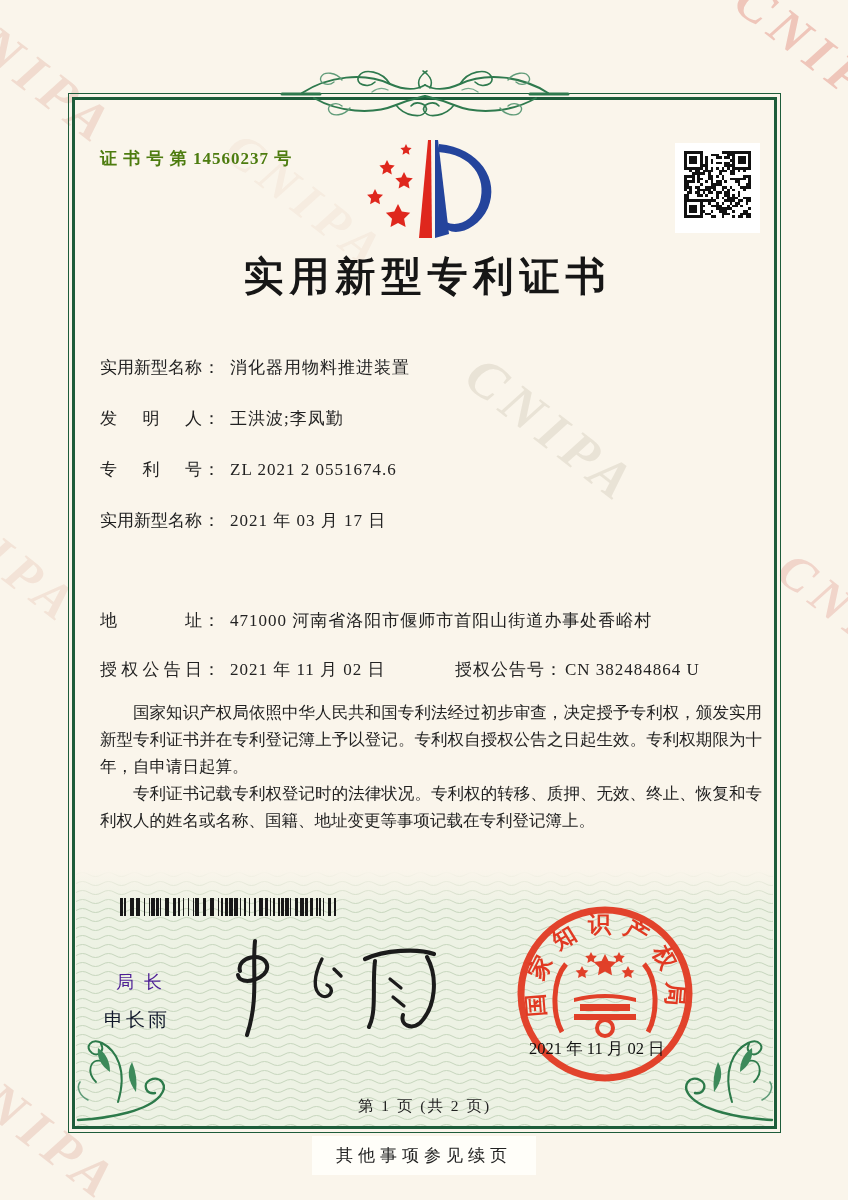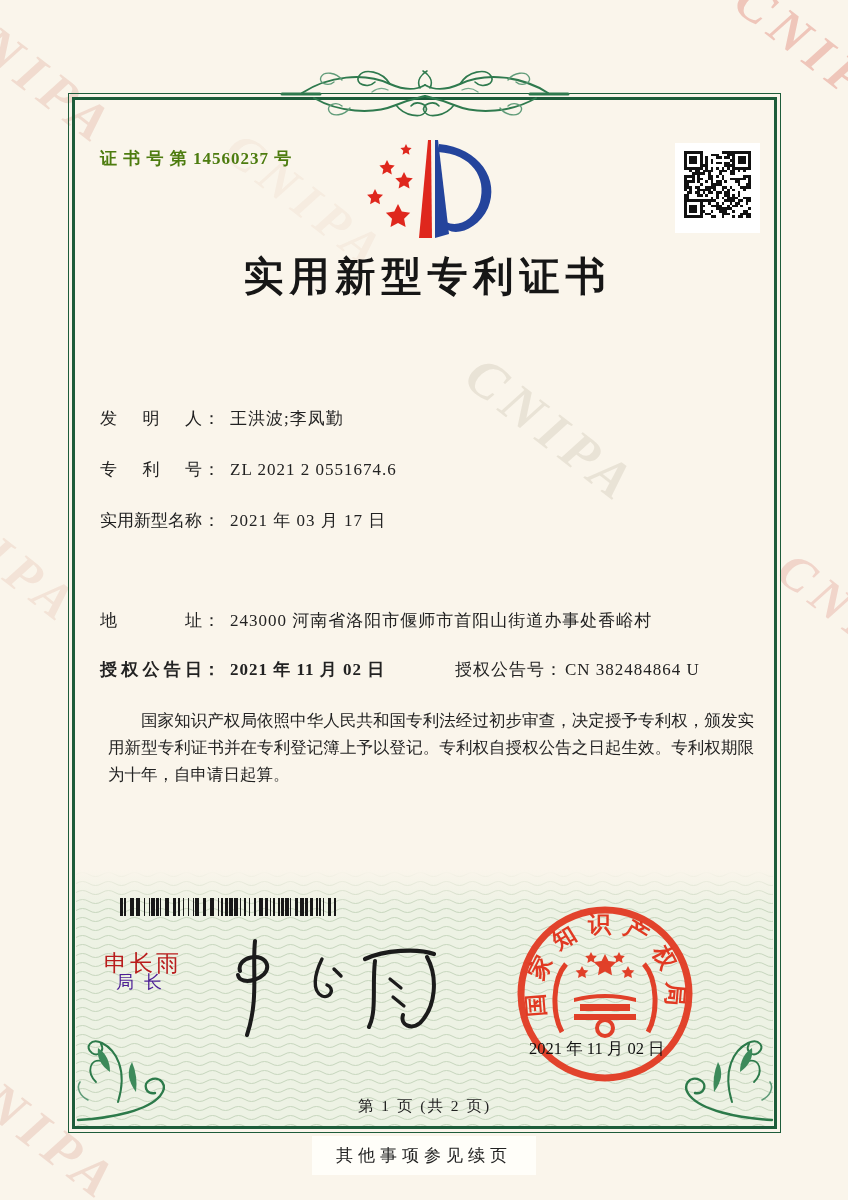--- a/index.html
+++ b/index.html
@@ -50,34 +50,34 @@
     font-size:40px; font-weight:bold; letter-spacing:6px; text-indent:6px;
     color:#161616; z-index:2;
   }
   
   .frow{position:absolute; left:100px; font-size:17px; color:#222; z-index:2; white-space:nowrap;}
   .flabel{display:inline-block; width:102px; text-align:justify; text-align-last:justify; vertical-align:bottom;}
   .fcolon{margin:0 10px 0 1px;}
   .fvalue{letter-spacing:1px;}
   .f0{top:356px;} .f1{top:407px;} .f2{top:458px;}
   .f3{top:509px;} .f4{top:559px;} .f5{top:609px;}
-  .grant-left{top:658px;font-weight:bold;}
+  .grant-left{top:658px;}
   .grant-right{top:658px; left:455px;}
   .grant-right .glabel{letter-spacing:1px; margin-right:2px;}
   
   .bodytext{
     position:absolute; left:100px; top:699px; width:662px; z-index:2;
     font-size:16.5px; line-height:27px; text-align:justify; color:#222;
   }
-  .bodytext p{margin:8px; text-indent:2em;}
+  .bodytext p{margin:0; text-indent:2em;}
   
   .barcode{position:absolute; left:120px; top:898px; width:218px; height:18px; display:flex; z-index:2;}
   .barcode div{height:100%;}
   .role{position:absolute; left:116px; top:970px; font-size:18px; letter-spacing:10px; z-index:2; color:#4c1d95;}
-  .signame{position:absolute; left:104px; top:948px; font-size:23px; letter-spacing:3px; z-index:2; color:#b91c1c;}
+  .signame{position:absolute; left:104px; top:1007px; font-size:19px; letter-spacing:3px; z-index:2; color:#0f172a;}
   .signature{position:absolute; left:222px; top:933px; width:235px; height:108px; z-index:3;}
   .seal{position:absolute; left:514px; top:902px; width:182px; height:182px; z-index:2;}
   .sealdate{position:absolute; left:529px; top:1038px; width:170px; font-size:16.5px; color:#111; z-index:3; white-space:nowrap;}
   .pagefooter{position:absolute; left:68px; top:1096px; width:713px; text-align:center; font-size:15.5px; letter-spacing:2px; z-index:2; color:#222;}
   .contnote-wrap{position:absolute; left:0; top:1136px; width:848px; text-align:center; z-index:2;}
   .contnote{display:inline-block; background:#fffef9; padding:8px 24px; font-size:17px; letter-spacing:5px; color:#222;}
 </style>
 </head>
 <body>
 
@@ -484,41 +484,45 @@
         <rect x="18" y="24" width="1" height="1" fill="#111"></rect>
         <rect x="20" y="24" width="1" height="1" fill="#111"></rect>
         <rect x="21" y="24" width="1" height="1" fill="#111"></rect>
         <rect x="23" y="24" width="1" height="1" fill="#111"></rect>
         <rect x="24" y="24" width="1" height="1" fill="#111"></rect>
       </svg>
   </div>
 
   <div class="title">实用新型专利证书</div>
 
+  <div class="frow f0">
+    <span class="flabel">实用新型名称</span><span class="fcolon">：</span><span class="fvalue">消化器用物料推进装置</span>
+  </div>
   <div class="frow f1">
     <span class="flabel">发明人</span><span class="fcolon">：</span><span class="fvalue">王洪波;李凤勤</span>
   </div>
   <div class="frow f2">
     <span class="flabel">专利号</span><span class="fcolon">：</span><span class="fvalue">ZL 2021 2 0551674.6</span>
   </div>
   <div class="frow f3">
     <span class="flabel">实用新型名称</span><span class="fcolon">：</span><span class="fvalue">2021 年 03 月 17 日</span>
   </div>
   <div class="frow f5">
-    <span class="flabel">地址</span><span class="fcolon">：</span><span class="fvalue">243000 河南省洛阳市偃师市首阳山街道办事处香峪村</span>
+    <span class="flabel">地址</span><span class="fcolon">：</span><span class="fvalue">471000 河南省洛阳市偃师市首阳山街道办事处香峪村</span>
   </div>
   <div class="frow grant-left">
     <span class="flabel">授权公告日</span><span class="fcolon">：</span><span class="fvalue">2021 年 11 月 02 日</span>
   </div>
   <div class="frow grant-right">
     <span class="glabel">授权公告号：</span><span class="fvalue">CN 382484864 U</span>
   </div>
 
   <div class="bodytext">
     <p>国家知识产权局依照中华人民共和国专利法经过初步审查，决定授予专利权，颁发实用新型专利证书并在专利登记簿上予以登记。专利权自授权公告之日起生效。专利权期限为十年，自申请日起算。</p>
+    <p>专利证书记载专利权登记时的法律状况。专利权的转移、质押、无效、终止、恢复和专利权人的姓名或名称、国籍、地址变更等事项记载在专利登记簿上。</p>
   </div>
 
   <div class="barcode" id="barcode">
       <div style="width: 2.5px; background: rgb(24, 24, 24);"></div>
       <div style="width: 1.25px; background: transparent;"></div>
       <div style="width: 2.5px; background: rgb(24, 24, 24);"></div>
       <div style="width: 3.75px; background: transparent;"></div>
       <div style="width: 3.75px; background: rgb(24, 24, 24);"></div>
       <div style="width: 2.5px; background: transparent;"></div>
       <div style="width: 3.75px; background: rgb(24, 24, 24);"></div>

